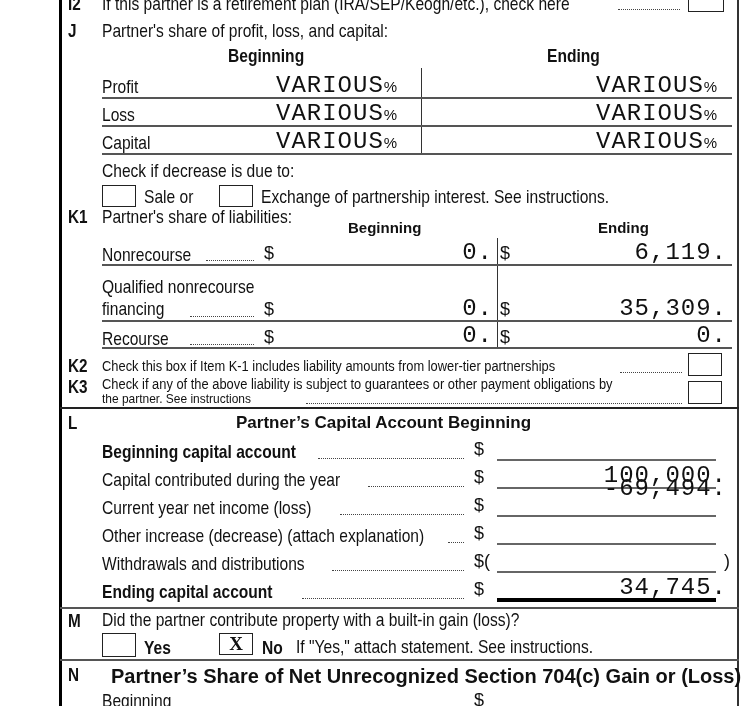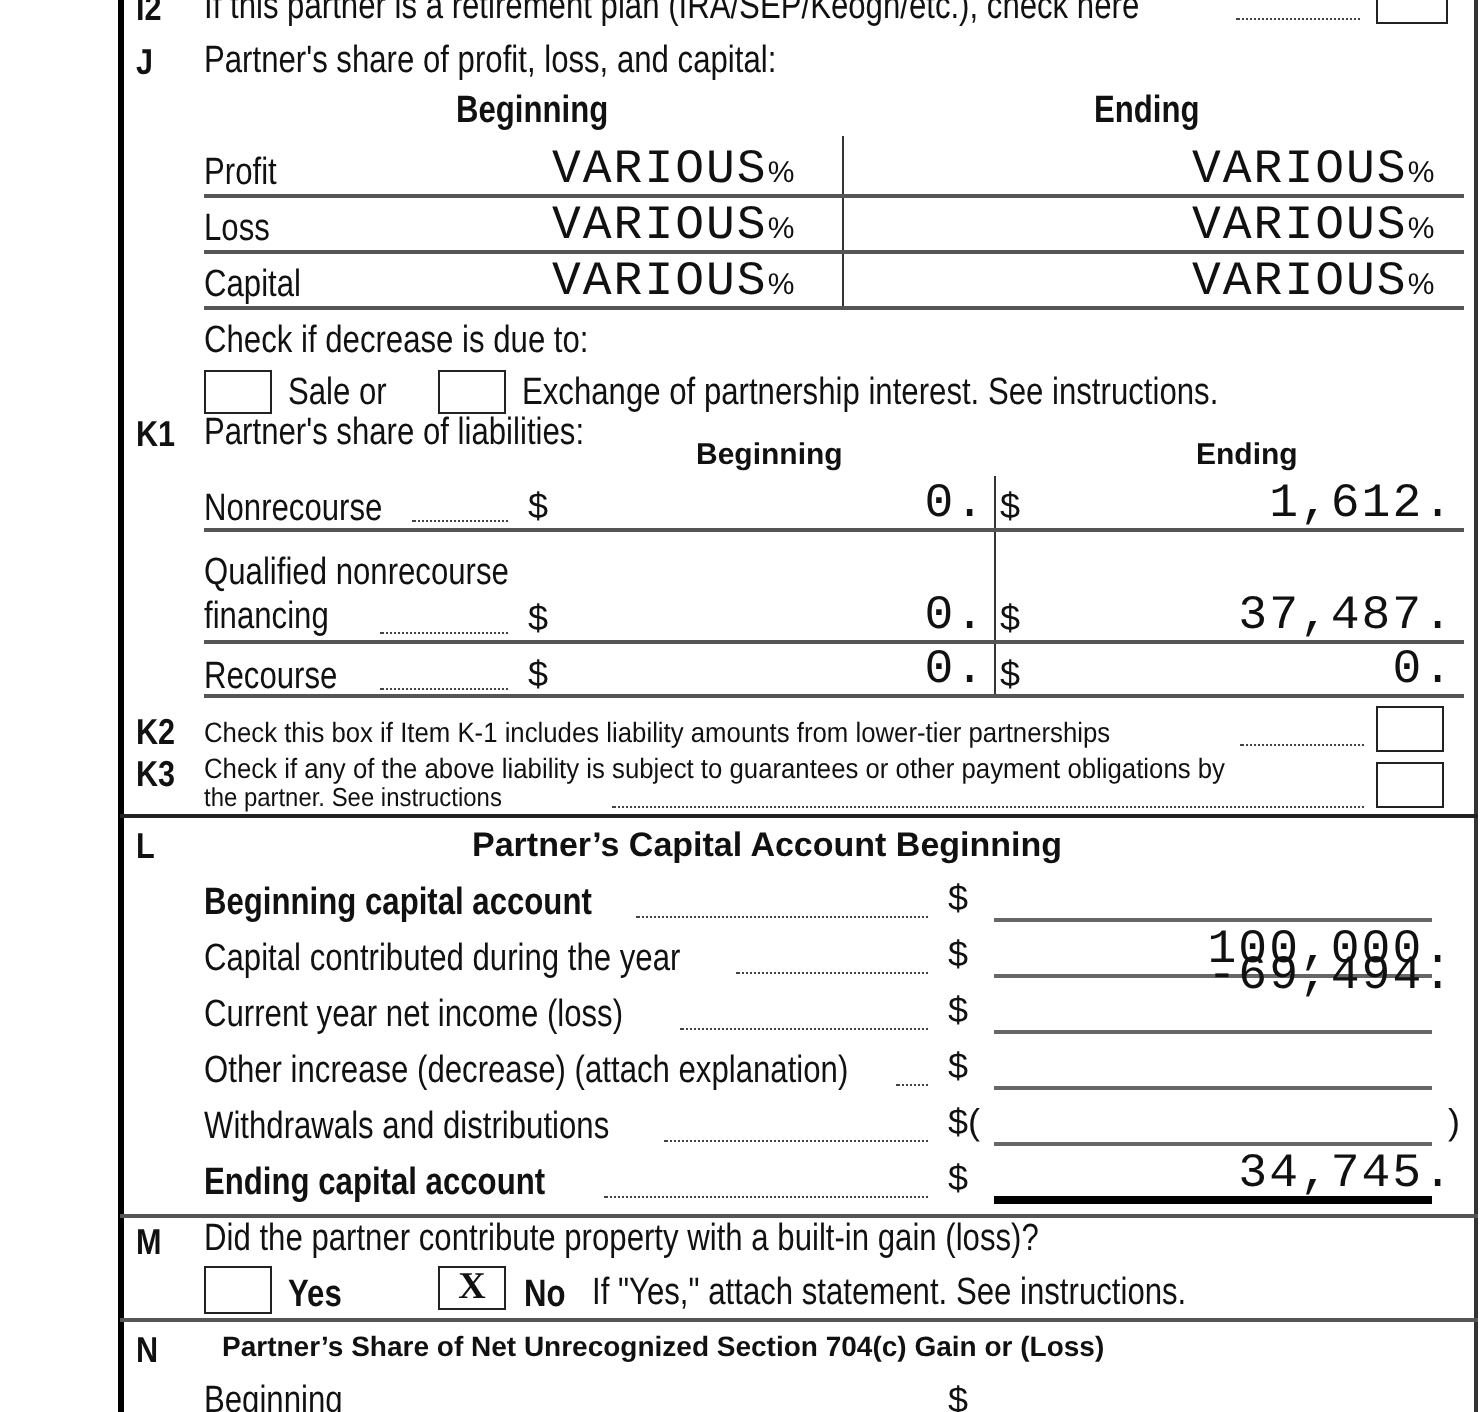--- a/index.html
+++ b/index.html
@@ -68,32 +68,32 @@
 <div class="abs cond bold" style="left:598px;top:219px;font-size:15px;">Ending</div>
 
 <div class="vline" style="left:497px;top:238px;height:110px;"></div>
 
 <div>
   <div class="abs cond lbl" style="left:102px;top:244px;">Nonrecourse</div>
   <div class="dots" style="left:206px;top:260px;width:48px;"></div>
   <div class="abs dollar" style="left:264px;top:243px;">$</div>
   <div class="abs mono" style="right:248px;top:239px;">0.</div>
   <div class="abs dollar" style="left:500px;top:243px;">$</div>
-  <div class="abs mono" style="right:14px;top:239px;">1,612.</div>
+  <div class="abs mono" style="right:14px;top:239px;">6,119.</div>
   <div class="hline" style="left:102px;top:264px;width:630px;"></div>
 </div>
 
 <div>
   <div class="abs cond lbl" style="left:102px;top:276px;">Qualified nonrecourse</div>
   <div class="abs cond lbl" style="left:102px;top:298px;">financing</div>
   <div class="dots" style="left:190px;top:316px;width:64px;"></div>
   <div class="abs dollar" style="left:264px;top:299px;">$</div>
   <div class="abs mono" style="right:248px;top:295px;">0.</div>
   <div class="abs dollar" style="left:500px;top:299px;">$</div>
-  <div class="abs mono" style="right:14px;top:295px;">37,487.</div>
+  <div class="abs mono" style="right:14px;top:295px;">35,309.</div>
   <div class="hline" style="left:102px;top:320px;width:630px;"></div>
 </div>
 
 <div>
   <div class="abs cond lbl" style="left:102px;top:328px;">Recourse</div>
   <div class="dots" style="left:190px;top:344px;width:64px;"></div>
   <div class="abs dollar" style="left:264px;top:327px;">$</div>
   <div class="abs mono" style="right:248px;top:322px;">0.</div>
   <div class="abs dollar" style="left:500px;top:327px;">$</div>
   <div class="abs mono" style="right:14px;top:322px;">0.</div>
@@ -168,15 +168,15 @@
 <div class="abs cond lbl bold" style="left:144px;top:637px;">Yes</div>
 <div class="box" style="left:219px;top:633px;width:34px;height:22px;text-align:center;">
   <span style="font-family:'Liberation Serif', serif;font-weight:bold;font-size:19px;line-height:20px;">X</span>
 </div>
 <div class="abs cond lbl bold" style="left:262px;top:637px;">No</div>
 <div class="abs cond lbl" style="left:296px;top:636px;">If "Yes," attach statement. See instructions.</div>
 
 <div class="abs" style="left:60px;top:659px;width:679px;height:2px;background:#555;"></div>
 
 <div class="abs letter" style="left:68px;top:665px;">N</div>
-<div class="abs bold" style="left:111px;top:665px;font-size:14px;white-space:nowrap;">Partner’s Share of Net Unrecognized Section 704(c) Gain or (Loss)</div>
+<div class="abs bold" style="left:111px;top:665px;font-size:20px;white-space:nowrap;">Partner’s Share of Net Unrecognized Section 704(c) Gain or (Loss)</div>
 <div class="abs cond lbl" style="left:102px;top:690px;">Beginning</div>
 <div class="abs dollar" style="left:474px;top:690px;">$</div>
 
 </body></html>

